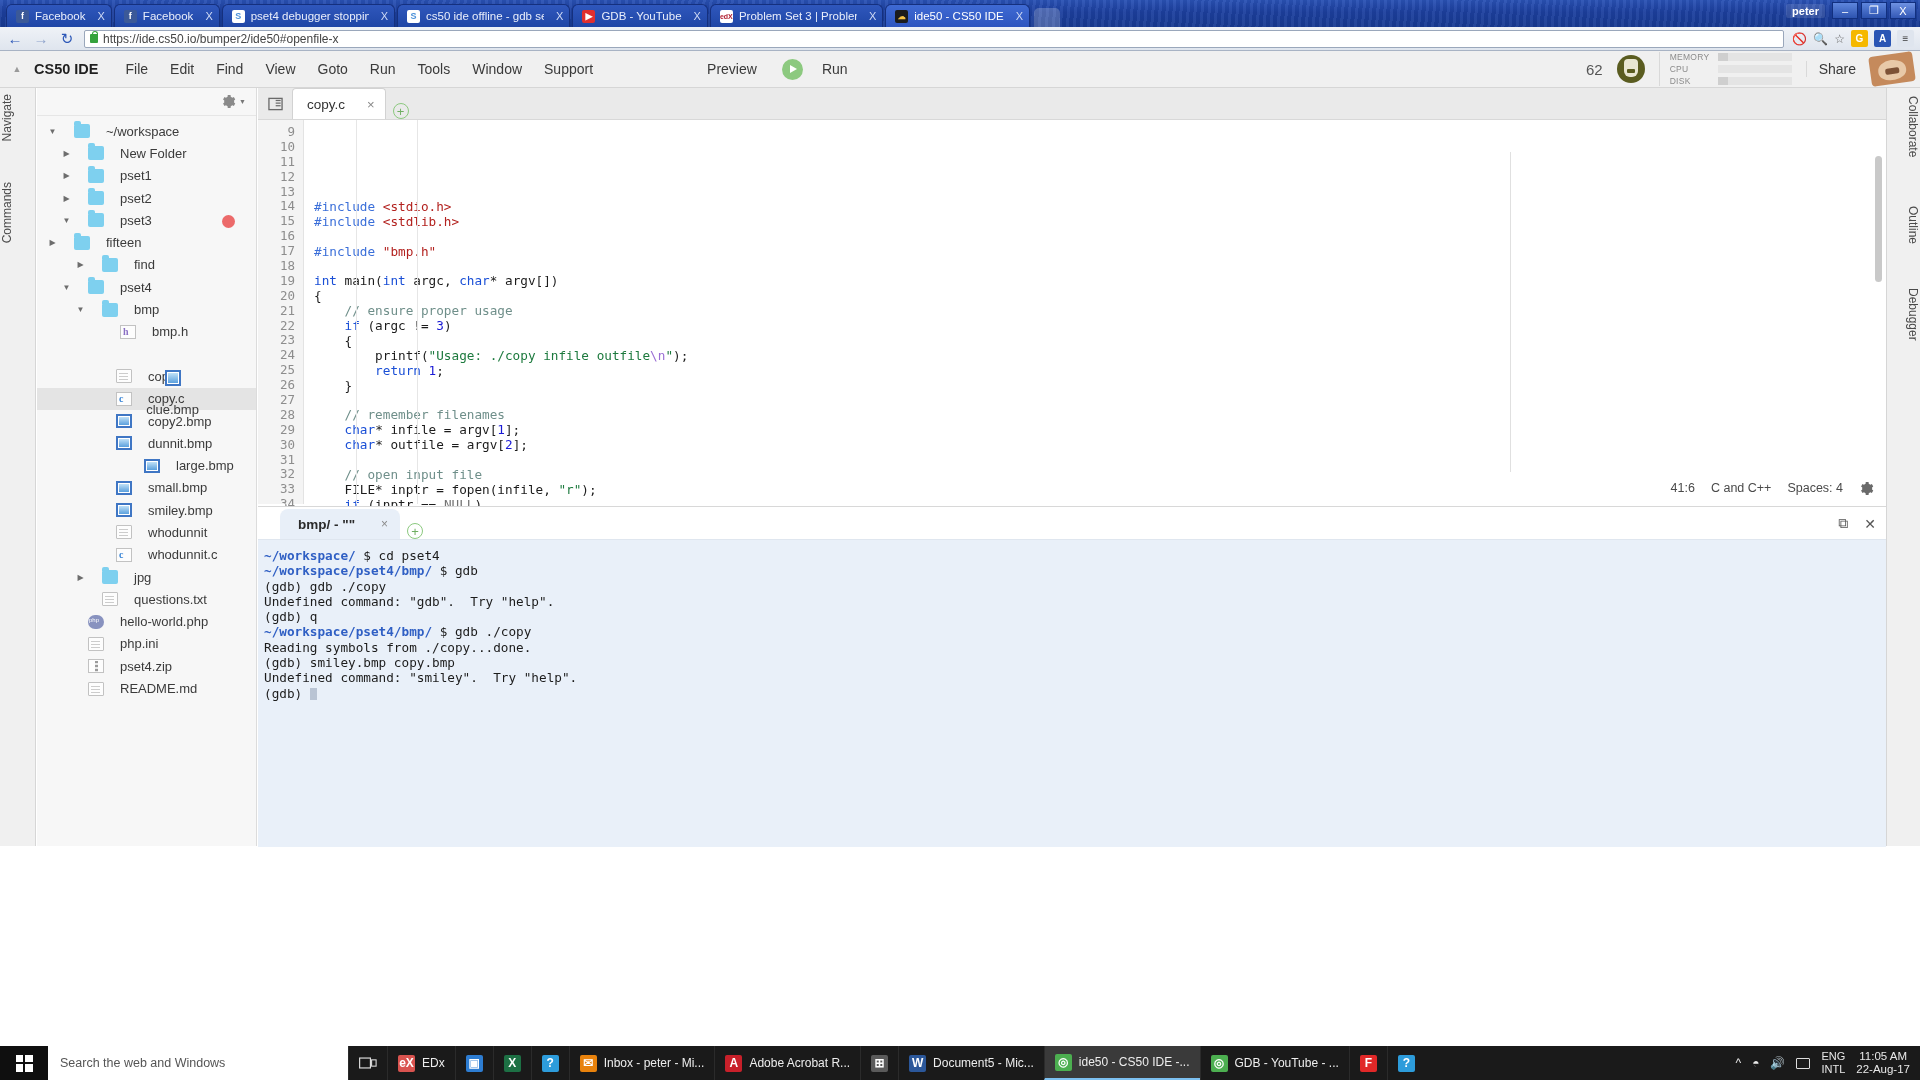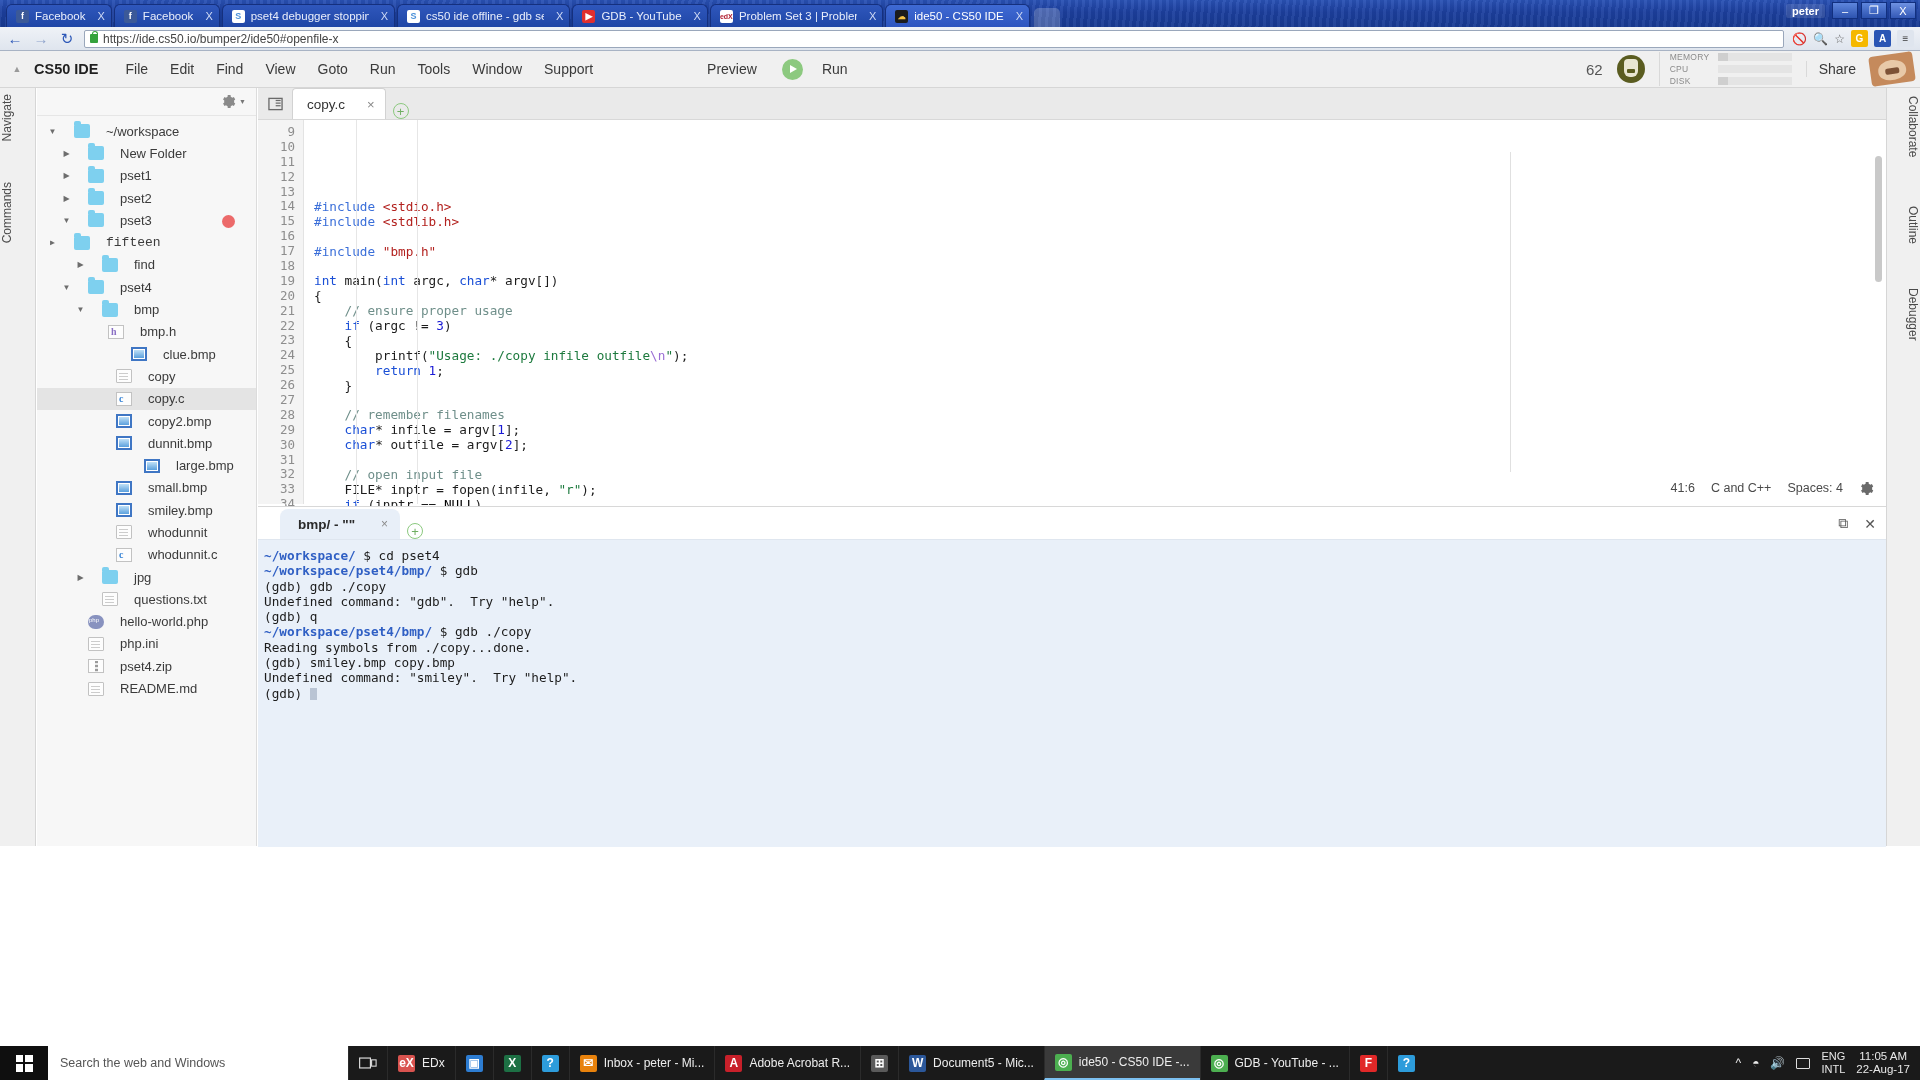--- a/index.html
+++ b/index.html
@@ -157,21 +157,21 @@
     font-family:"DejaVu Sans Mono", monospace; font-size:12.5px; color:#8d8d8d;
     text-align:right; padding-top:5px; }
   .gline { height:14.9px; line-height:14.9px; padding-right:8px; position:relative;}
   .bp { position:absolute; left:-36px; top:1px; width:13px; height:13px;
     border-radius:50%; background:#ec6a6a; }
   .code { flex:1; font-family:"DejaVu Sans Mono", monospace; font-size:12.7px;
     padding-top:5px; padding-left:10px; color:#1c1c1c; white-space:pre; position:relative;}
   .cline { height:14.9px; line-height:14.9px; }
   .k { color:#1a4fd6; } .pp { color:#3b6fd9; } .str { color:#b3221f; }
   .strg { color:#1d7a3e; } .cm { color:#6f8f8a; } .num { color:#1a1ad6; }
-  .nul { color:#000000;text-decoration:underline; } .esc { color:#9b6fd4; }
+  .nul { color:#737373;text-decoration:underline; } .esc { color:#9b6fd4; }
   .indent-guide { position:absolute; top:0; bottom:0; width:1px; background:#e6e6e6; }
   .right-pane { position:absolute; right:0; top:32px; width:376px; height:352px;
     background:#fff; border-left:1px solid #e0e0e0; }
   .vscroll { position:absolute; right:4px; top:36px; width:7px; height:126px;
     background:#c9c9c9; border-radius:4px; }
   .statusbar { position:absolute; right:0; bottom:0; width:376px; height:32px;
     display:flex; align-items:center; justify-content:flex-end; gap:16px;
     padding-right:12px; font-size:12.5px; color:#4a4a4a; background:#fff; }
 
   
@@ -369,46 +369,46 @@
       <div class="trow" style="padding-left: 24px;">
         <span class="tw closed"></span>
         <span class="ico folder"></span>
         <span class="lbl">pset2</span>
       </div>
       <div class="trow" style="padding-left: 24px;">
         <span class="tw open"></span>
         <span class="ico folder"></span>
         <span class="lbl">pset3</span>
       </div>
-      <div class="trow" style=" font-family: Liberation Mono, monospace;">
+      <div class="trow" style="">
         <span class="tw closed"></span>
         <span class="ico folder"></span>
         <span class="lbl">fifteen</span>
       </div>
       <div class="trow" style="padding-left: 38px;">
         <span class="tw closed"></span>
         <span class="ico folder"></span>
         <span class="lbl">find</span>
       </div>
       <div class="trow" style="padding-left: 24px;">
         <span class="tw open"></span>
         <span class="ico folder"></span>
         <span class="lbl">pset4</span>
       </div>
       <div class="trow" style="padding-left: 38px;">
         <span class="tw open"></span>
         <span class="ico folder"></span>
         <span class="lbl">bmp</span>
       </div>
-      <div class="trow" style="padding-left: 44px;">
+      <div class="trow" style="padding-left: 56px;">
         <span class="tw"></span>
         <span class="ico hsrc"></span>
         <span class="lbl">bmp.h</span>
       </div>
-      <div class="trow" style="padding-left: 67px;">
+      <div class="trow" style="padding-left: 52px; flex-direction: column;">
         <span class="tw"></span>
         <span class="ico bmp"></span>
         <span class="lbl">clue.bmp</span>
       </div>
       <div class="trow" style="padding-left: 52px;">
         <span class="tw"></span>
         <span class="ico file"></span>
         <span class="lbl">copy</span>
       </div>
       <div class="trow sel" style="padding-left: 52px;">

